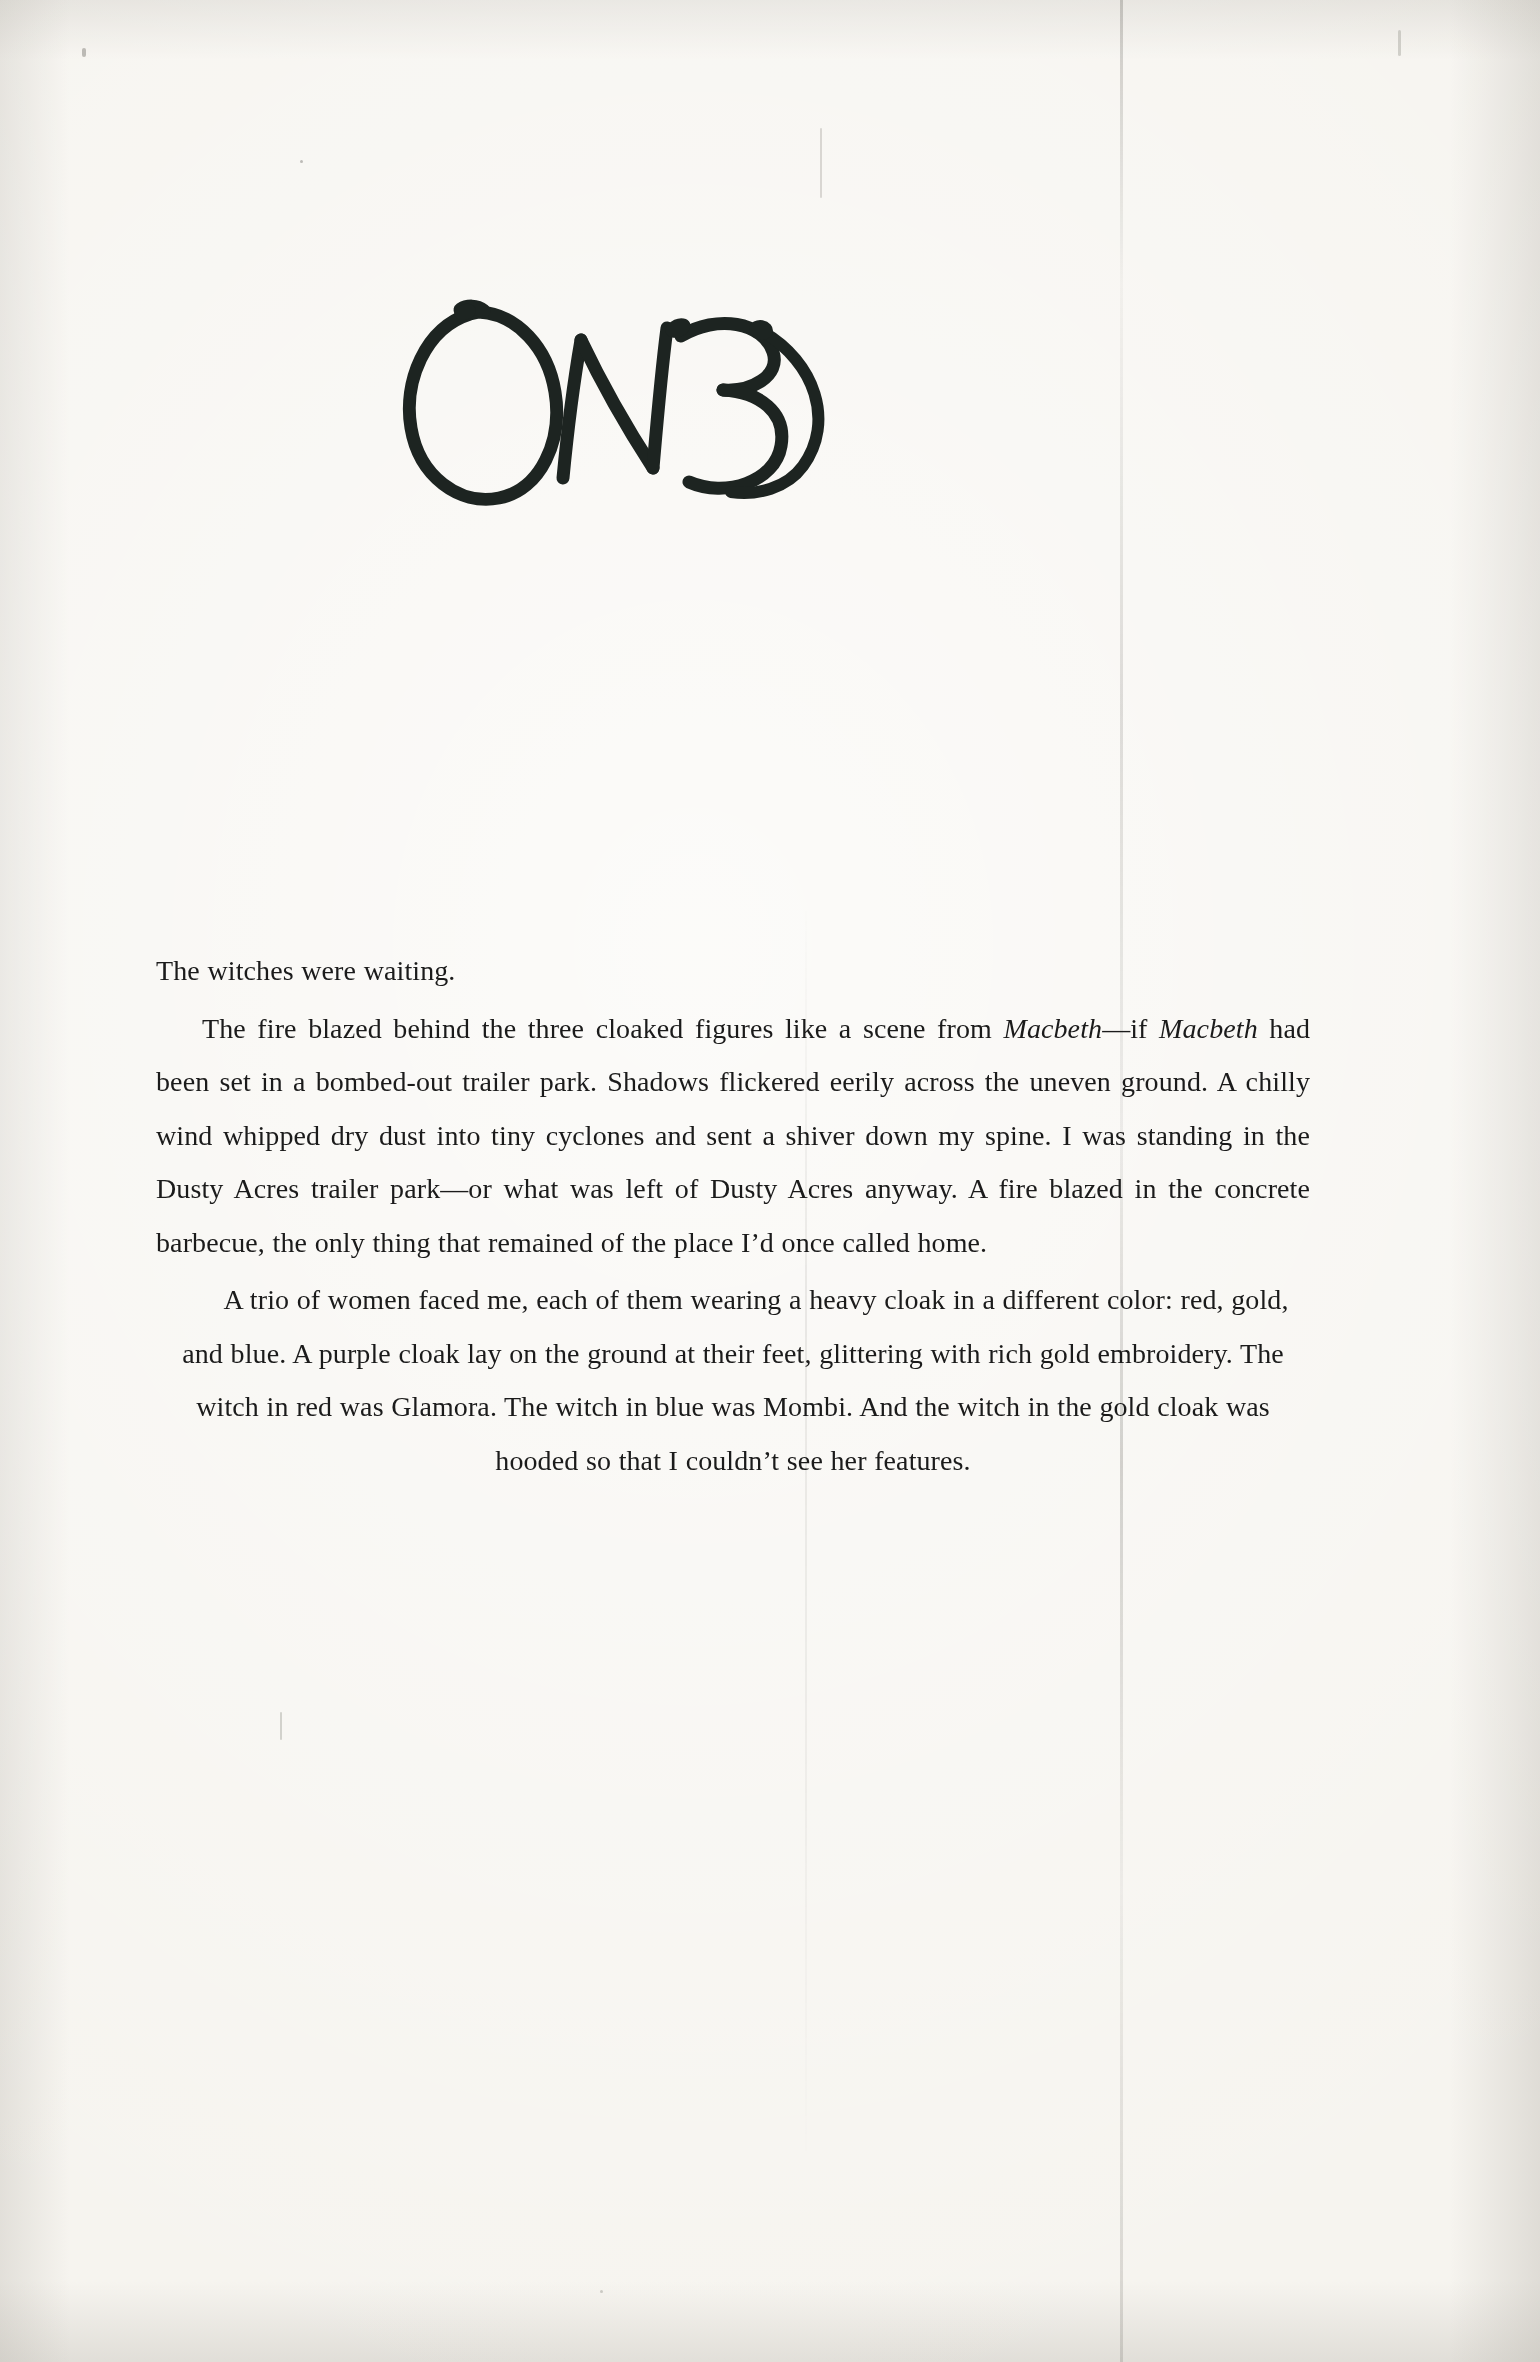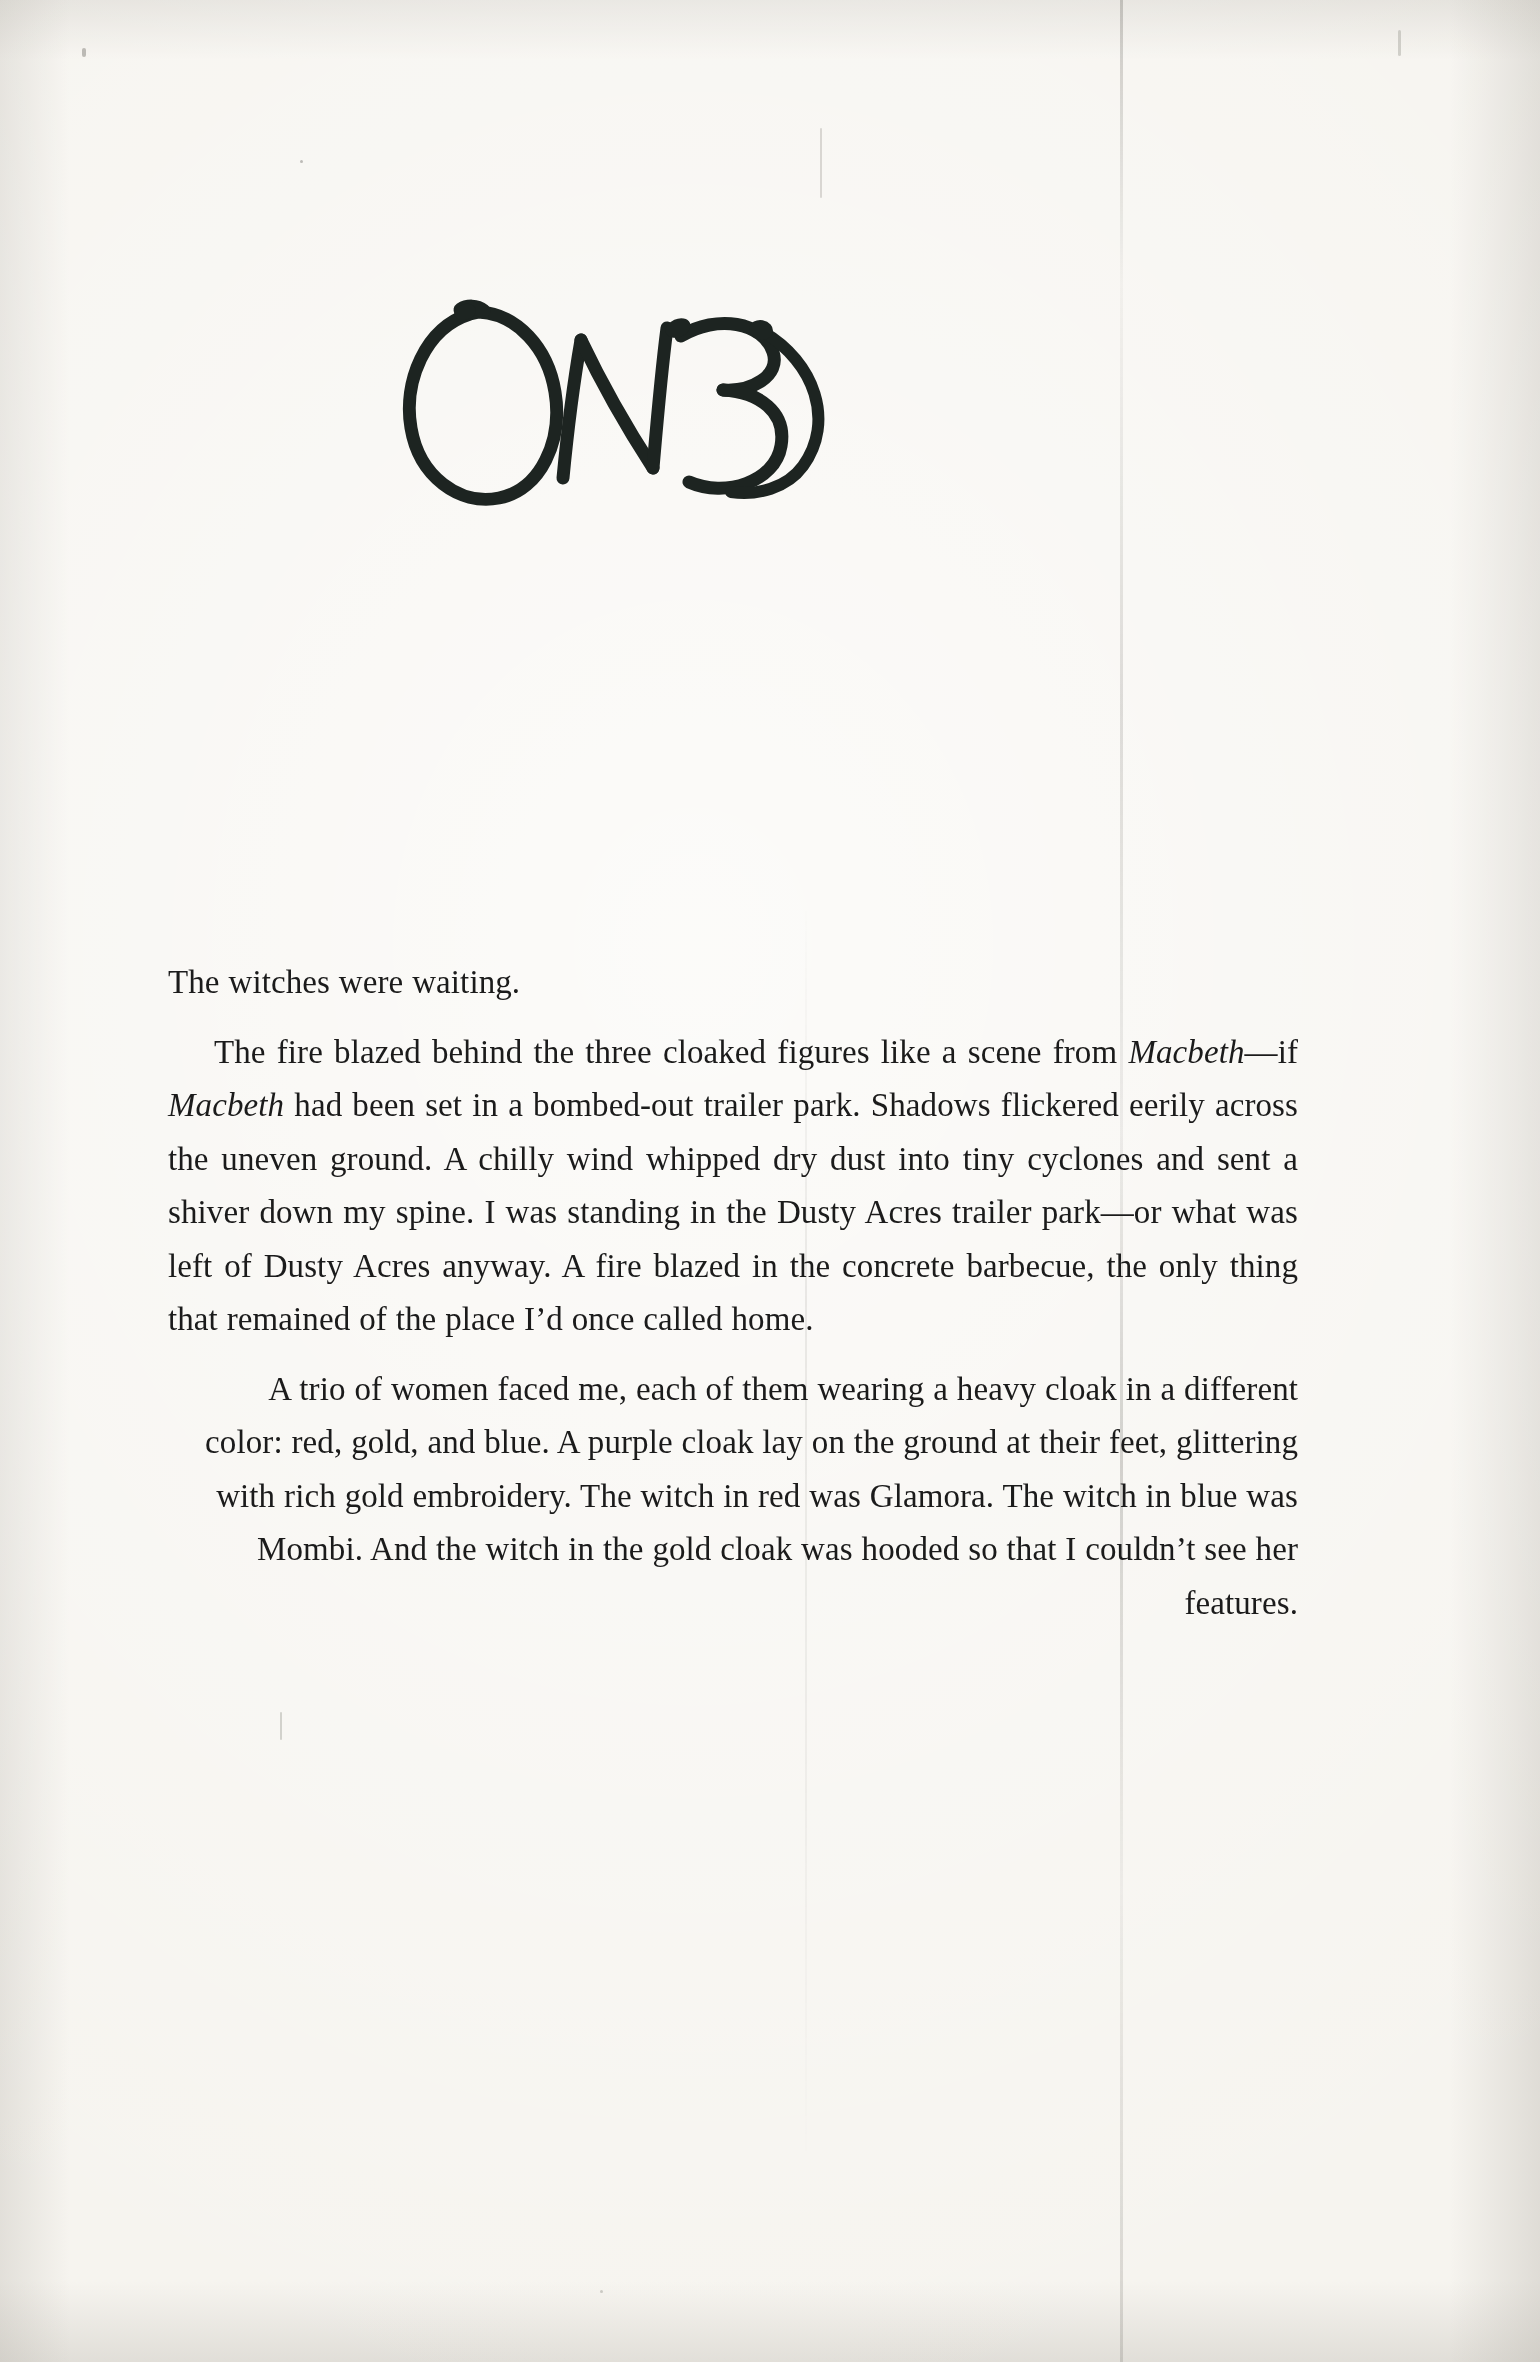--- a/index.html
+++ b/index.html
@@ -75,36 +75,36 @@
   .chapter-mark svg { display: block; }
 
   
   .body-block {
     position: absolute;
     top: 940px;
     left: 152px;
     width: 1162px;
   }
   .body-block p {
-    margin: 16px;
-    font-size: 33px;
+    margin: 4px;
+    font-size: 28px;
     line-height: 53.5px;
     text-align: justify;
     text-justify: inter-word;
     letter-spacing: 0.1px;
     word-spacing: 0.5px;
   }
   .body-block p.first {
     text-indent: 0;
   }
   .body-block p.indent {
     text-indent: 46px;
   }
   .body-block p.last {
-    text-align: right;
+    text-align: center;
   }
   em { font-style: italic; }
 </style>
 </head>
 <body>
 
 <div class="page">
 
   <div class="paper-shade"></div>
   <div class="scan-crease"></div>

